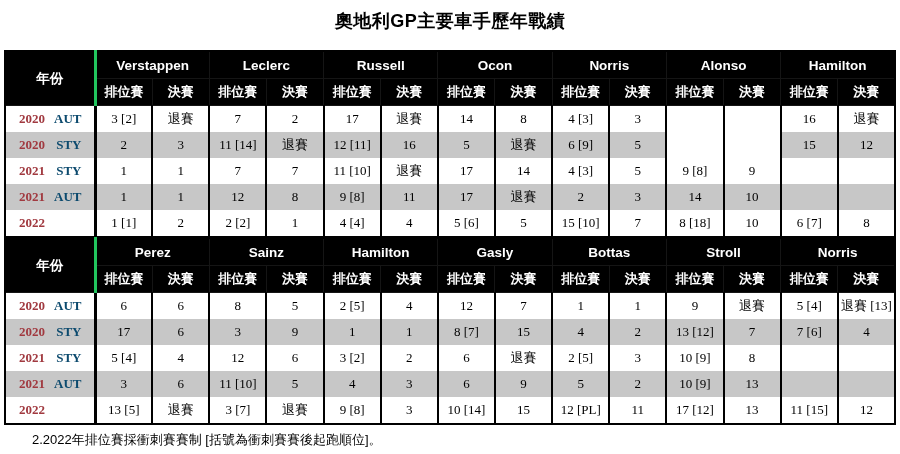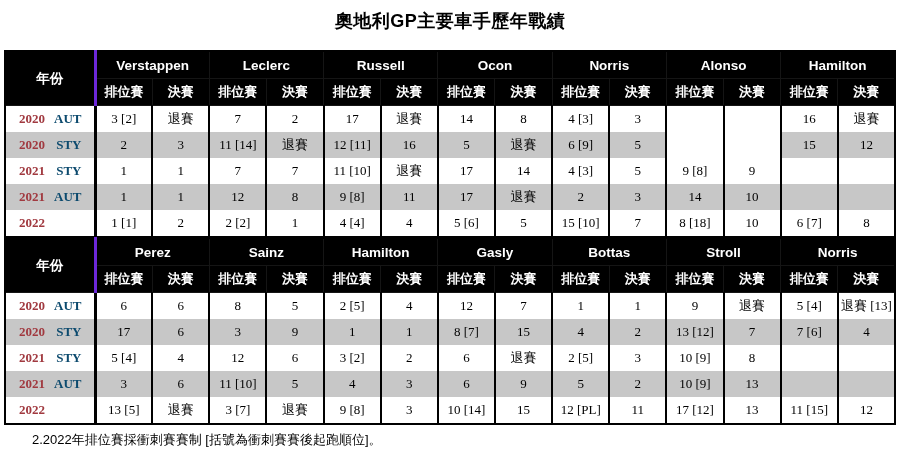--- a/index.html
+++ b/index.html
@@ -17,21 +17,21 @@
     border-collapse:collapse;width:892px;table-layout:fixed;
     border:2px solid #000;font-size:13px;
   }
   table.second{margin-top:-1px;}
   col.year-col{width:90px;}
   thead th{
     background:var(--hdr-bg);color:var(--hdr-fg);font-weight:700;
     height:26px;text-align:center;padding:0;border:1px solid #151515;
   }
   thead tr.names th{font-size:13.5px;text-align:center;}
-  thead th.year-head{border-right:3px solid #6d28d9;font-size:14px;}
+  thead th.year-head{border-right:3px solid #22c55e;font-size:14px;}
   tbody tr{height:26px;font-family:Liberation Serif, serif;}
   tbody tr.stripe td{background:var(--stripe);}
   tbody td{
     text-align:center;padding:0;height:26px;
     border-left:2px solid #000;border-right:2px solid #000;
   }
   tbody td.inner{border-left:none;}
   tbody td.year-cell{
     border-right:3px solid #000;text-align:left;
   }

